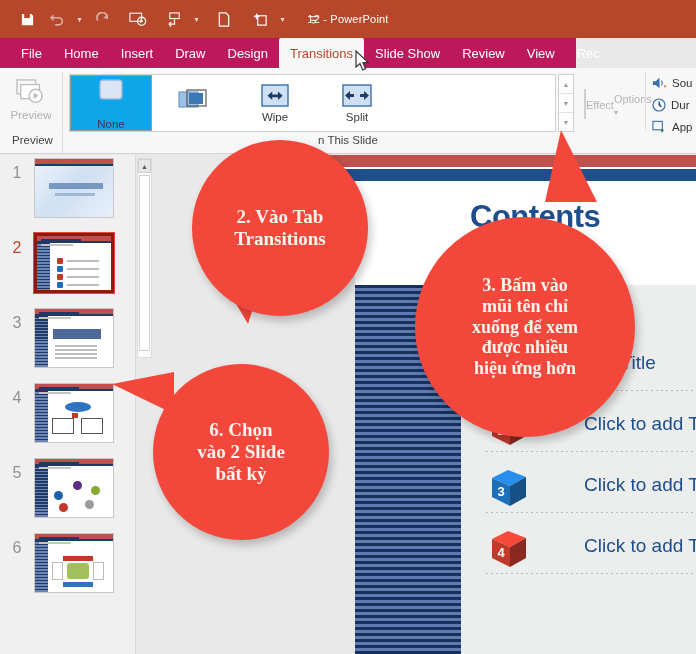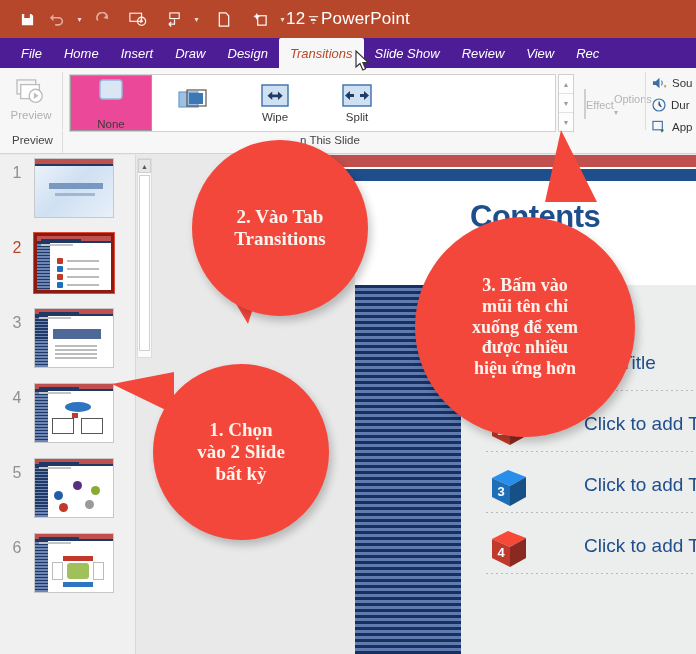--- a/index.html
+++ b/index.html
@@ -20,29 +20,28 @@
   .qat{ position:absolute; left:14px; top:5px; display:flex; align-items:center; gap:4px; height:28px; }
   .qat-btn{
     width:26px; height:26px; display:flex; align-items:center; justify-content:center;
     color:#fff; opacity:.97;
   }
   .qat-btn.dim{ opacity:.55; }
   .qat-caret{ width:11px; height:26px; display:flex; align-items:center; justify-content:center; color:#fff; font-size:8px; opacity:.8;}
   .win-title{
     position:absolute; left:0; top:0; width:696px; height:38px;
     display:flex; align-items:center; justify-content:center;
-    color:#fff; font-size:17px; letter-spacing:.2px;
+    color:#fff; font-size:11px; letter-spacing:.2px;
     pointer-events:none;
   }
 
   
   .tabstrip{
-    position:absolute; left:0; top:38px; width:696px; height:30px;
-    background:#4c1d95;
-    font-style:italic;
+    position:absolute; left:0; top:38px; width:576px; height:30px;
+    background:#be185d;
   }
   .tabs{ display:flex; align-items:flex-end; height:30px; padding-left:10px; }
   .tab{
     height:30px; padding:0 11px; display:flex; align-items:center;
     color:#fff; font-size:13px; white-space:nowrap;
   }
   .tab.active{ background:#f7f7f7; color:#b7472a; border-radius:2px 2px 0 0; }
 
   
   .ribbon{
@@ -66,21 +65,21 @@
   
   .gallery{
     position:absolute; left:69px; top:6px; width:487px; height:58px;
     background:#fff; border:1px solid #d0d0d0;
     display:flex; align-items:stretch;
   }
   .gal-item{
     width:82px; display:flex; flex-direction:column; align-items:center; justify-content:center;
     font-size:11.5px; color:#3b3b3b; gap:2px;
   }
-  .gal-item.sel{ background:#ec4899; border:1px solid #9c9c9c;gap:15px; }
+  .gal-item.sel{ background:#0ea5e9; border:1px solid #9c9c9c;gap:15px; }
   .thumb{ width:32px; height:26px; display:flex; align-items:center; justify-content:center; }
 
   .galscroll{
     position:absolute; left:558px; top:6px; width:16px; height:58px;
     border:1px solid #d0d0d0; background:#fdfdfd;
     display:flex; flex-direction:column;
   }
   .galscroll div{
     flex:1; display:flex; align-items:center; justify-content:center;
     font-size:7px; color:#9a9a9a; border-bottom:1px solid #e2e2e2;
@@ -366,21 +365,21 @@
             <path fill="#2e7d32" d="M9 10h4l-2.5 3z"></path>
           </svg>
         <span>App</span>
       </div>
     </div>
   </div>
 
   <div class="ribbon-labels">
     <span class="grp-label" style="left:12px">Preview</span>
     <div class="vdiv" style="left:62px; top:0px; height:22px; background:#dcdcdc;"></div>
-    <span class="grp-label" style="left:300px">n This Slide</span>
+    <span class="grp-label" style="left:318px">n This Slide</span>
   </div>
 
   <div class="slidepanel" id="slidepanel-host">
       <div class="slide-row" style="top: 3px;">
         <div class="slide-num">1</div>
         <div class="sthumb">
           <div class="st-topbar"></div>
           <div class="st-navy"></div>
           <div style="position:absolute;left:0;top:7px;right:0;bottom:0;background:linear-gradient(135deg,#eaf2fb 0%,#cfe0f2 45%,#e8f0fa 100%)"></div>
           <div style="position:absolute;left:14px;top:24px;right:10px;height:6px;background:#5a7fae;opacity:.75"></div>
@@ -556,21 +555,21 @@
         </div>
     </div>
   </div>
 
   <div class="callout">
     <div class="tail" style="left:112px; top:372px;
          border-top:12px solid transparent; border-bottom:30px solid transparent;
          border-right:62px solid #f4473b;"></div>
     <div class="bubble" style="left:153px; top:364px; width:176px; height:176px; font-size:19px;">
       <div id="callout-1-text">
-          <div>1. Chọn</div>
+          <div>6. Chọn</div>
           <div>vào 2 Slide</div>
           <div>bất kỳ</div>
         </div>
     </div>
   </div>
 
   <div class="cursor" style="left: 355px; top: 50px;">
     <svg width="18" height="24" viewBox="0 0 18 24">
       <path d="M1 1 L1 17 L5 13.5 L7.8 20 L10.6 18.8 L7.9 12.6 L13 12.4 Z" fill="#fff" stroke="#333" stroke-width="1.2"></path>
     </svg>

